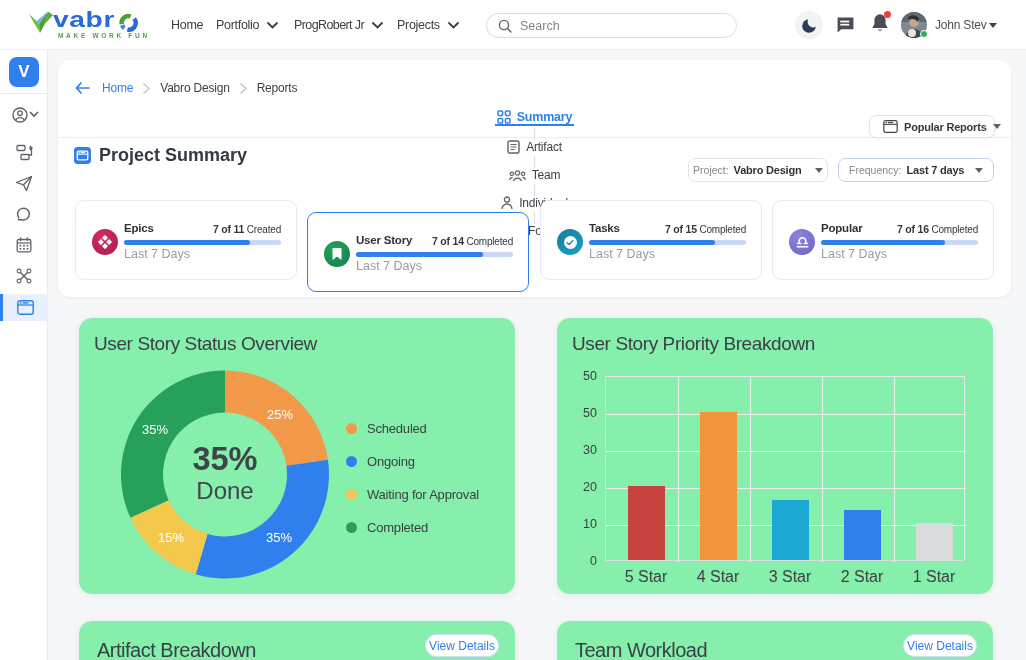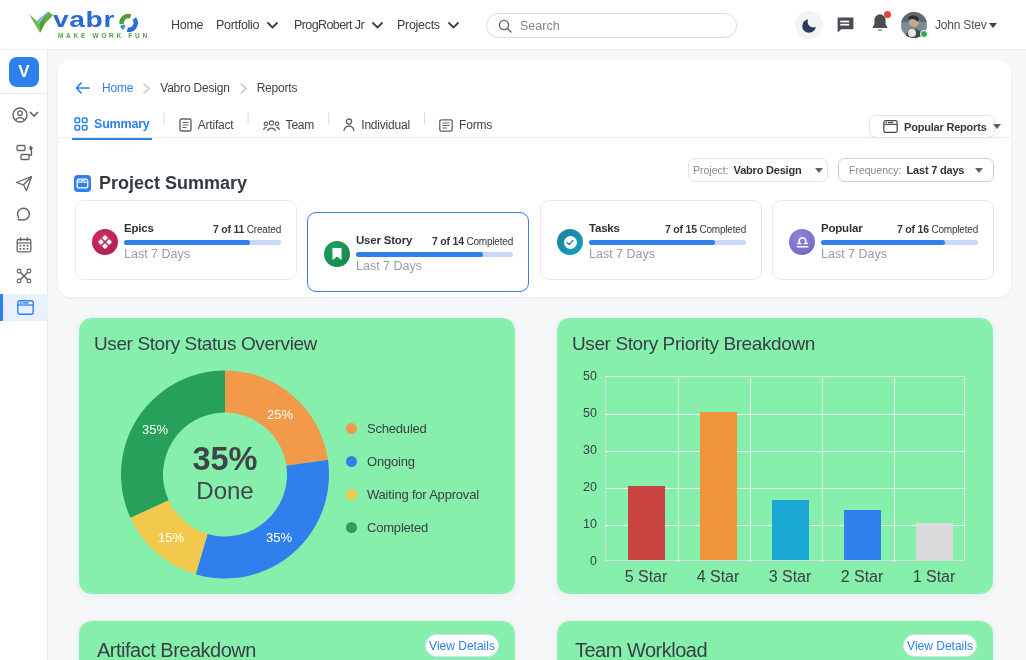--- a/index.html
+++ b/index.html
@@ -21,36 +21,36 @@
 
 
 #main { position:absolute; left:48px; top:50px; width:978px; height:610px; background:#f5f7f9; }
 #panel { position:absolute; left:10px; top:10px; width:953px; height:237px; background:#fff; border-radius:12px; box-shadow:0 1px 3px rgba(25,39,80,0.06); }
 
 
 #crumbs { position:absolute; left:17px; top:20px; height:16px; display:flex; align-items:center; font-size:12px; letter-spacing:-0.2px; color:#3f4349; gap:10px; }
 #crumbs .blue { color:#2f80ed; }
 
 
-#tabs { position:absolute; left:0px; top:50px; width:953px; height:28px; border-bottom:1px solid #eceef2; display:flex; align-items:flex-start; }
+#tabs { position:absolute; left:0px; top:50px; width:953px; height:28px; border-bottom:1px solid #eceef2; display:flex; align-items:center;flex-direction:column; }
 .tab { display:flex; align-items:center; gap:6px; font-size:12px; letter-spacing:-0.2px; color:#3d4248; height:30px; padding:0 2px; }
 .tab.active { color:#2f80ed; font-weight:600; font-size:12.5px; border-bottom:2.5px solid #2f80ed; }
 .tabsep { color:#d8dbe0; margin:0 11px; font-size:12px; }
 
 
 .drop { position:absolute; display:flex; align-items:center; font-size:12px; background:#fff; border:1px solid #dfe3ea; border-radius:7px; white-space:nowrap; }
 .drop svg, .drop .caret { flex-shrink:0; }
 #popbtn { left:811px; top:55px; width:126px; height:23px; padding:0 9px 0 13px; gap:6px; font-weight:600; color:#343a41; font-size:11px; letter-spacing:-0.2px; box-shadow:0 1px 2px rgba(25,39,80,0.05); }
 #projdrop { left:630px; top:98px; width:140px; height:24px; padding:0 4px; color:#83898f; font-size:10.5px; }
 #freqdrop { left:780px; top:98px; width:156px; height:24px; padding:0 10px; color:#83898f; font-size:10.5px; border-color:#c3d0ea; }
 .drop b { color:#2e3338; font-weight:600; margin-left:5px; font-size:11px; letter-spacing:-0.2px; }
 .caret { width:0; height:0; border-left:4.5px solid transparent; border-right:4.5px solid transparent; border-top:5.5px solid #5f6368; margin-left:auto; }
 
 
-#psum { position:absolute; left:16px; top:113px; display:flex; align-items:center; gap:8px; }
+#psum { position:absolute; left:16px; top:85px; display:flex; align-items:center; gap:8px; }
 #psum .t { font-size:18px; font-weight:700; color:#333a42; }
 
 
 .scard { position:absolute; top:140px; width:222px; height:80px; background:#fff; border:1px solid #e7eaf0; border-radius:9px; }
 .scard.sel { border:1.5px solid #2f80ed;margin-top:12px; }
 .sc-ic { position:absolute; left:16px; top:28px; width:26px; height:26px; border-radius:50%; display:flex; align-items:center; justify-content:center; }
 .sc-name { position:absolute; left:48px; top:21px; font-size:11.5px; letter-spacing:-0.2px; font-weight:600; color:#2e3338; }
 .sc-count { position:absolute; right:15px; top:22px; font-size:10px; letter-spacing:-0.2px; color:#33383e; white-space:nowrap; }
 .sc-count b { font-weight:700; font-size:10.5px; }
 .sc-track { position:absolute; left:48px; top:39px; right:15px; height:4.5px; border-radius:3px; background:#c9d8f6; }

